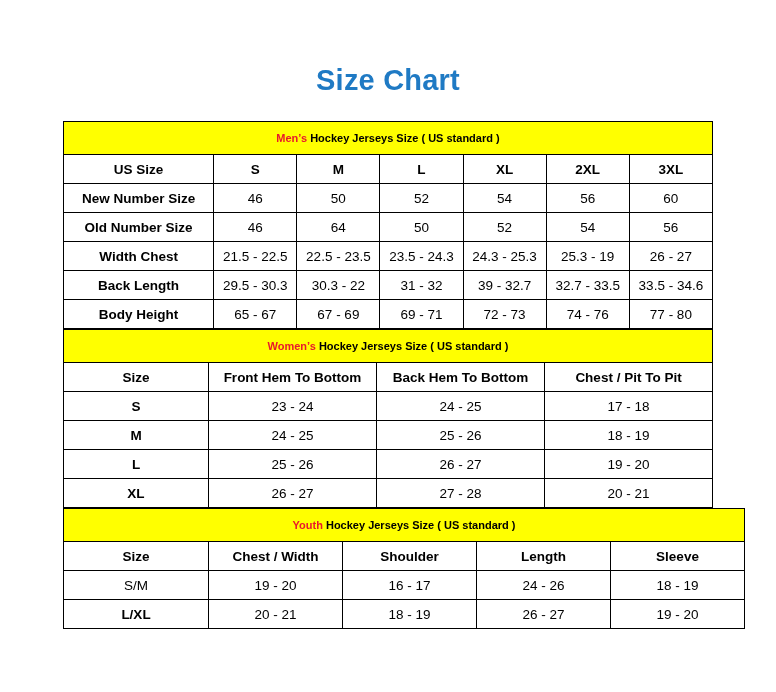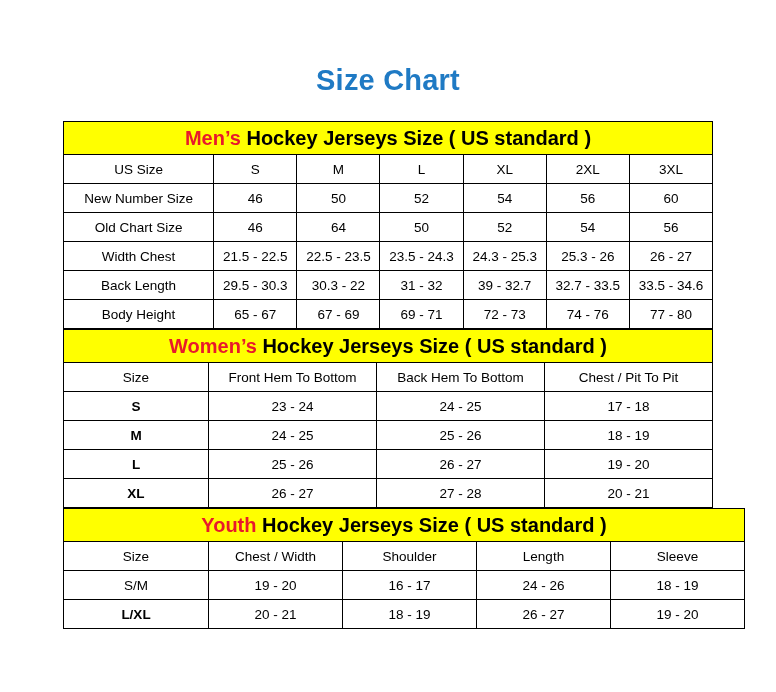--- a/index.html
+++ b/index.html
@@ -43,31 +43,31 @@
     font-size: 13.5px;
     text-align: center;
     vertical-align: middle;
     padding: 0;
     height: 28px;
     font-weight: normal;
   }
   .banner td {
     background: #ffff00;
     font-weight: bold;
-    font-size: 20px;
+    font-size: 11px;
     height: 32px;
   }
   .banner .accent {
     color: #e8192c;
   }
   .hdr td {
-    font-weight: normal;
+    font-weight: bold;
   }
   .lbl {
-    font-weight: normal;
+    font-weight: bold;
   }
   
   .men col.c0 { width: 150px; }
   .men col.cx { width: 83px; }
   
   .women col.c0 { width: 145px; }
   .women col.cx { width: 168px; }
   
   .youth col.c0 { width: 145px; }
   .youth col.cx { width: 134px; }
@@ -107,35 +107,35 @@
         <tr>
           <td class="lbl">New Number Size</td>
           <td>46</td>
           <td>50</td>
           <td>52</td>
           <td>54</td>
           <td>56</td>
           <td>60</td>
         </tr>
         <tr>
-          <td class="lbl">Old Chart Size</td>
+          <td class="lbl">Old Number Size</td>
           <td>46</td>
           <td>64</td>
           <td>50</td>
           <td>52</td>
           <td>54</td>
           <td>56</td>
         </tr>
         <tr>
           <td class="lbl">Width Chest</td>
           <td>21.5 - 22.5</td>
           <td>22.5 - 23.5</td>
           <td>23.5 - 24.3</td>
           <td>24.3 - 25.3</td>
-          <td>25.3 - 26</td>
+          <td>25.3 - 19</td>
           <td>26 - 27</td>
         </tr>
         <tr>
           <td class="lbl">Back Length</td>
           <td>29.5 - 30.3</td>
           <td>30.3 - 22</td>
           <td>31 - 32</td>
           <td>39 - 32.7</td>
           <td>32.7 - 33.5</td>
           <td>33.5 - 34.6</td>

